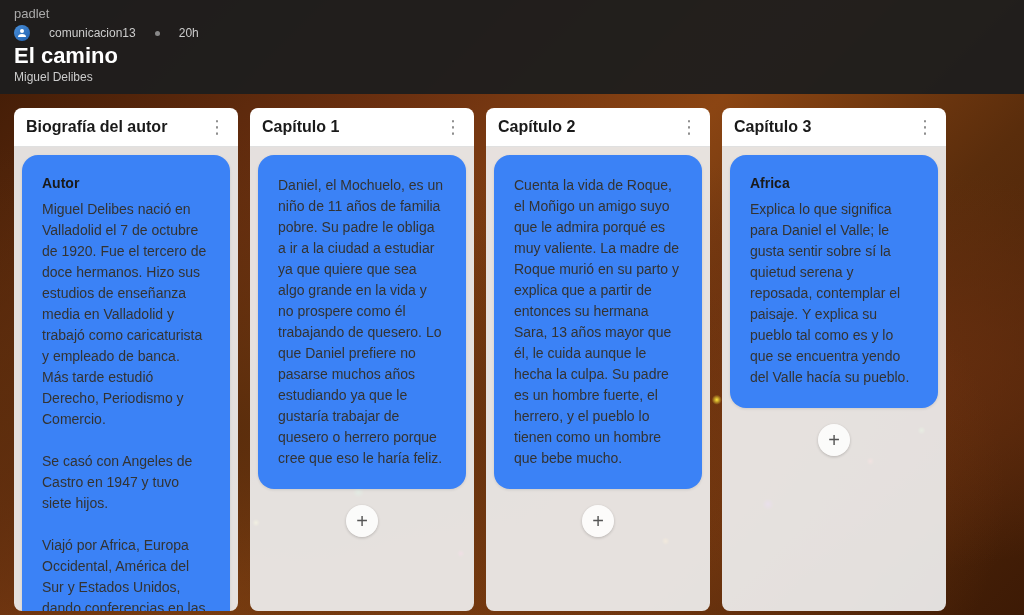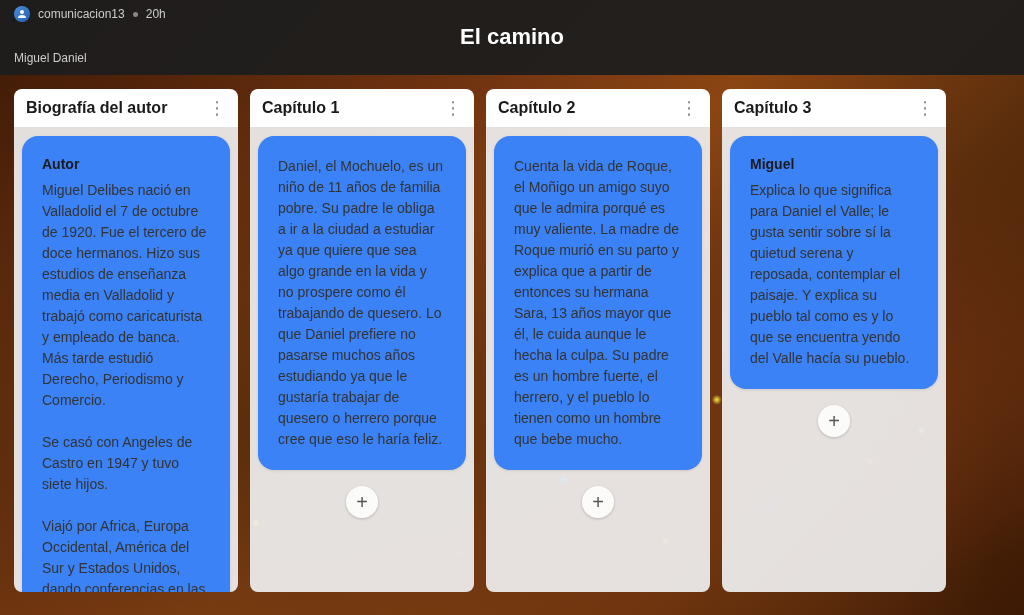--- a/index.html
+++ b/index.html
@@ -58,21 +58,21 @@
       color: #aaa;
       margin-bottom: 4px;
       display: flex;
       align-items: center;
       gap: 6px;
     }
 
     .top-bar-meta {
       display: flex;
       align-items: center;
-      gap: 8px;
+      gap: 19px;
       font-size: 12px;
       color: #ccc;
     }
 
     .avatar-circle {
       width: 16px;
       height: 16px;
       border-radius: 50%;
       background: linear-gradient(135deg, #4a90d9, #2060b0);
       display: inline-flex;
@@ -89,21 +89,20 @@
       background: #888;
       display: inline-block;
     }
 
     .top-bar-title {
       font-size: 22px;
       font-weight: bold;
       color: #ffffff;
       line-height: 1.2;
       margin-top: 2px;
-      text-align: center;
     }
 
     .top-bar-subtitle {
       font-size: 12px;
       color: #ccc;
       margin-top: 1px;
     }
 
     
     .main-area {
@@ -201,33 +200,36 @@
       color: #aaa;
       font-weight: 400;
     }
   </style>
 </head>
 <body>
 
 <div class="bg-overlay"></div>
 
 <div class="top-bar">
+  <div class="top-bar-brand">
+    <span class="padlet-wordmark">padlet</span>
+  </div>
   <div class="top-bar-meta">
     <span class="avatar-circle">
       <svg width="10" height="10" viewBox="0 0 10 10">
         <circle cx="5" cy="3" r="2" fill="white"></circle>
         <path d="M1 9 Q1 6 5 6 Q9 6 9 9" fill="white"></path>
       </svg>
     </span>
     <span>comunicacion13</span>
     <span class="dot-separator"></span>
     <span>20h</span>
   </div>
   <div class="top-bar-title">El camino</div>
-  <div class="top-bar-subtitle">Miguel Daniel</div>
+  <div class="top-bar-subtitle">Miguel Delibes</div>
 </div>
 
 <div class="main-area" id="columns-area">
 <div class="column">
       <div class="column-header">
         <span class="column-title">Biografía del autor</span>
         <span class="column-menu-icon">⋮</span>
       </div>
       <div class="column-body">
         <div class="card">
@@ -260,19 +262,19 @@
         <button class="add-btn">+</button>
       </div>
     </div>
     <div class="column">
       <div class="column-header">
         <span class="column-title">Capítulo 3</span>
         <span class="column-menu-icon">⋮</span>
       </div>
       <div class="column-body">
         <div class="card">
-          <div class="card-title">Miguel</div>
+          <div class="card-title">Africa</div>
           <div class="card-text">Explica lo que significa para Daniel el Valle; le gusta sentir sobre sí la quietud serena y reposada, contemplar el paisaje. Y explica su pueblo tal como es y lo que se encuentra yendo del Valle hacía su pueblo.</div>
         </div>
         <button class="add-btn">+</button>
       </div>
     </div>
   </div>
 
 </body></html>

